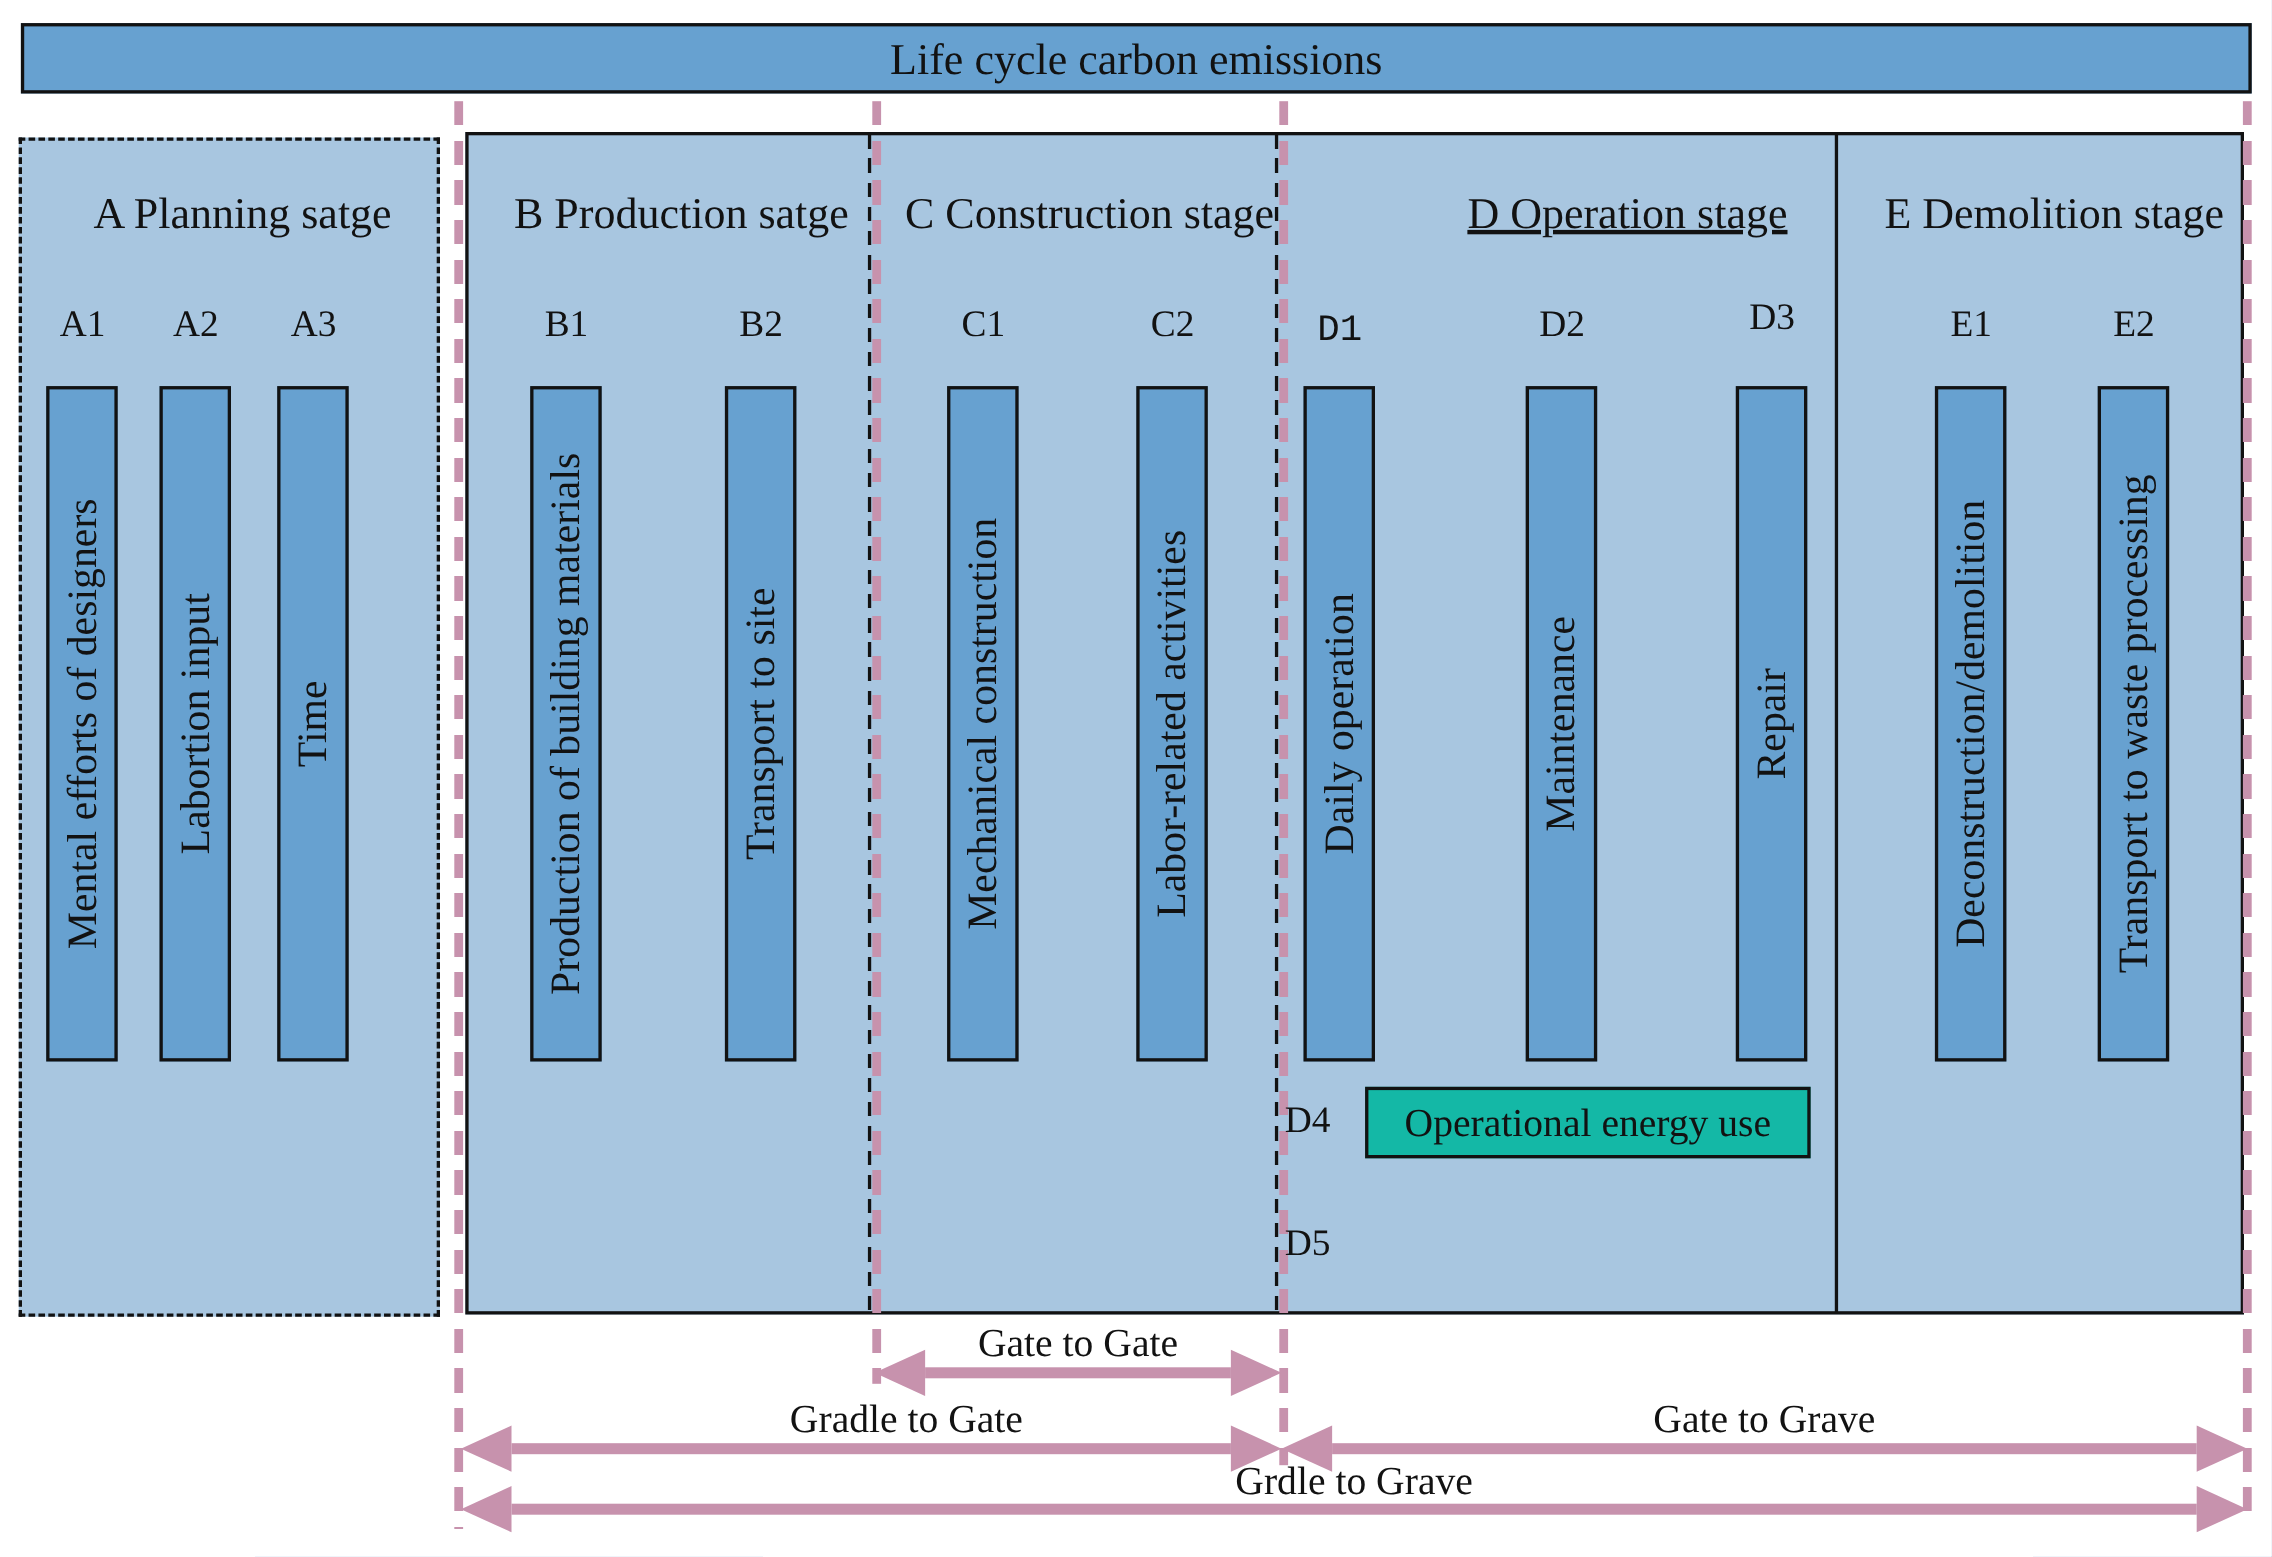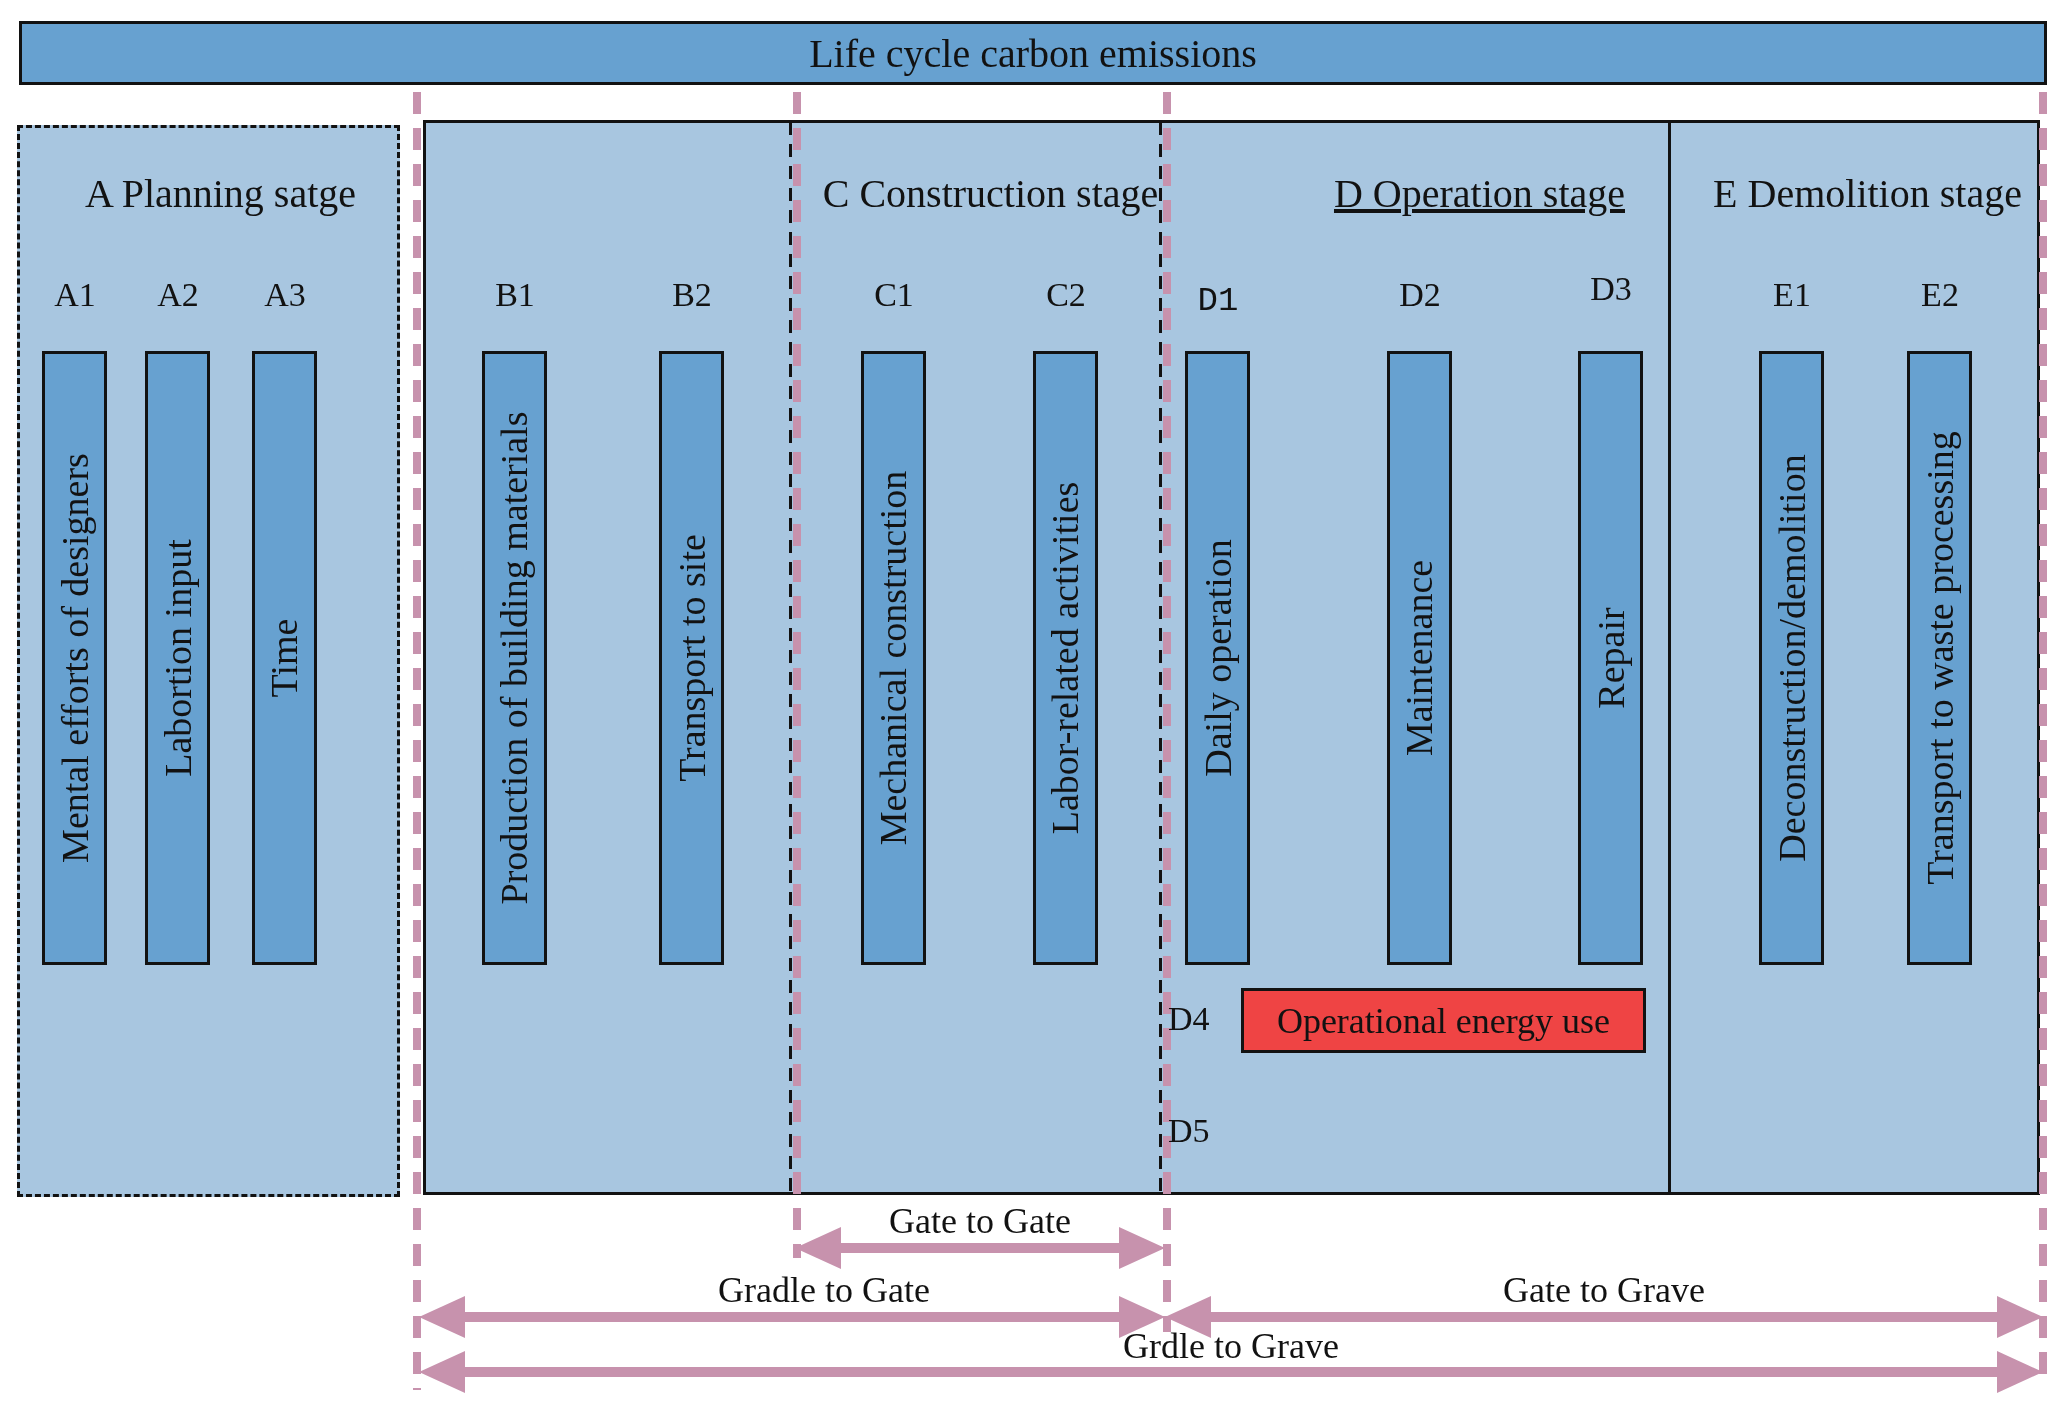--- a/index.html
+++ b/index.html
@@ -27,21 +27,21 @@
   .stage-title{top:170px;height:50px;font-size:40px;text-align:center;z-index:4;padding-left:25px;}
   .code-label{top:276px;width:120px;height:42px;font-size:34px;text-align:center;z-index:4;}
   
   .vbar{
     top:351px;width:65px;height:614px;background:#67a1d0;border:3px solid #121212;
     display:flex;align-items:center;justify-content:center;z-index:4;
   }
   .vtext{transform:rotate(-90deg);white-space:nowrap;font-size:38px;line-height:1;}
   
   .hbox{
-    left:1241px;width:405px;background:#ef4444;border:3px solid #121212;
+    left:1241px;width:405px;background:#14b8a6;border:3px solid #121212;
     display:flex;align-items:center;justify-content:center;font-size:36px;z-index:4;
   }
   .dcode{left:1168px;width:72px;height:40px;font-size:34px;text-align:left;z-index:4;}
   
   .arrow{display:flex;align-items:center;height:44px;z-index:3;}
   .arrow .head-l{width:0;height:0;border-top:21px solid transparent;border-bottom:21px solid transparent;border-right:46px solid #c792ad;}
   .arrow .head-r{width:0;height:0;border-top:21px solid transparent;border-bottom:21px solid transparent;border-left:46px solid #c792ad;}
   .arrow .shaft{flex:1;height:10px;background:#c792ad;}
   .arrow-label{width:360px;height:40px;font-size:36px;text-align:center;z-index:4;}
 </style>
@@ -60,20 +60,21 @@
   <div class="abs vdiv-black-dash" style="left:789px;top:122px;height:1071px;"></div>
   <div class="abs vdiv-black-dash" style="left:1159px;top:122px;height:1071px;"></div>
   <div class="abs vdiv-black-solid" style="left:1668px;top:122px;height:1071px;"></div>
 
   <div class="abs vdash-pink" style="left:413px;top:92px;height:1298px;"></div>
   <div class="abs vdash-pink" style="left:793px;top:92px;height:1166px;"></div>
   <div class="abs vdash-pink" style="left:1163px;top:92px;height:1240px;"></div>
   <div class="abs vdash-pink" style="left:2039px;top:92px;height:1296px;"></div>
 
   <div class="abs stage-title" style="left:18px;width:380px;">A Planning satge</div>
+  <div class="abs stage-title" style="left:417px;width:380px;">B Production satge</div>
   <div class="abs stage-title" style="left:788px;width:380px;">C Construction stage</div>
   <div class="abs stage-title" style="left:1267px;width:400px;text-decoration:underline;">D Operation stage</div>
   <div class="abs stage-title" style="left:1670px;width:370px;">E Demolition stage</div>
 
   <div class="abs code-label" style="left:15px;">A1</div>
   <div class="abs code-label" style="left:118px;">A2</div>
   <div class="abs code-label" style="left:225px;">A3</div>
   <div class="abs code-label" style="left:455px;">B1</div>
   <div class="abs code-label" style="left:632px;">B2</div>
   <div class="abs code-label" style="left:834px;">C1</div>

